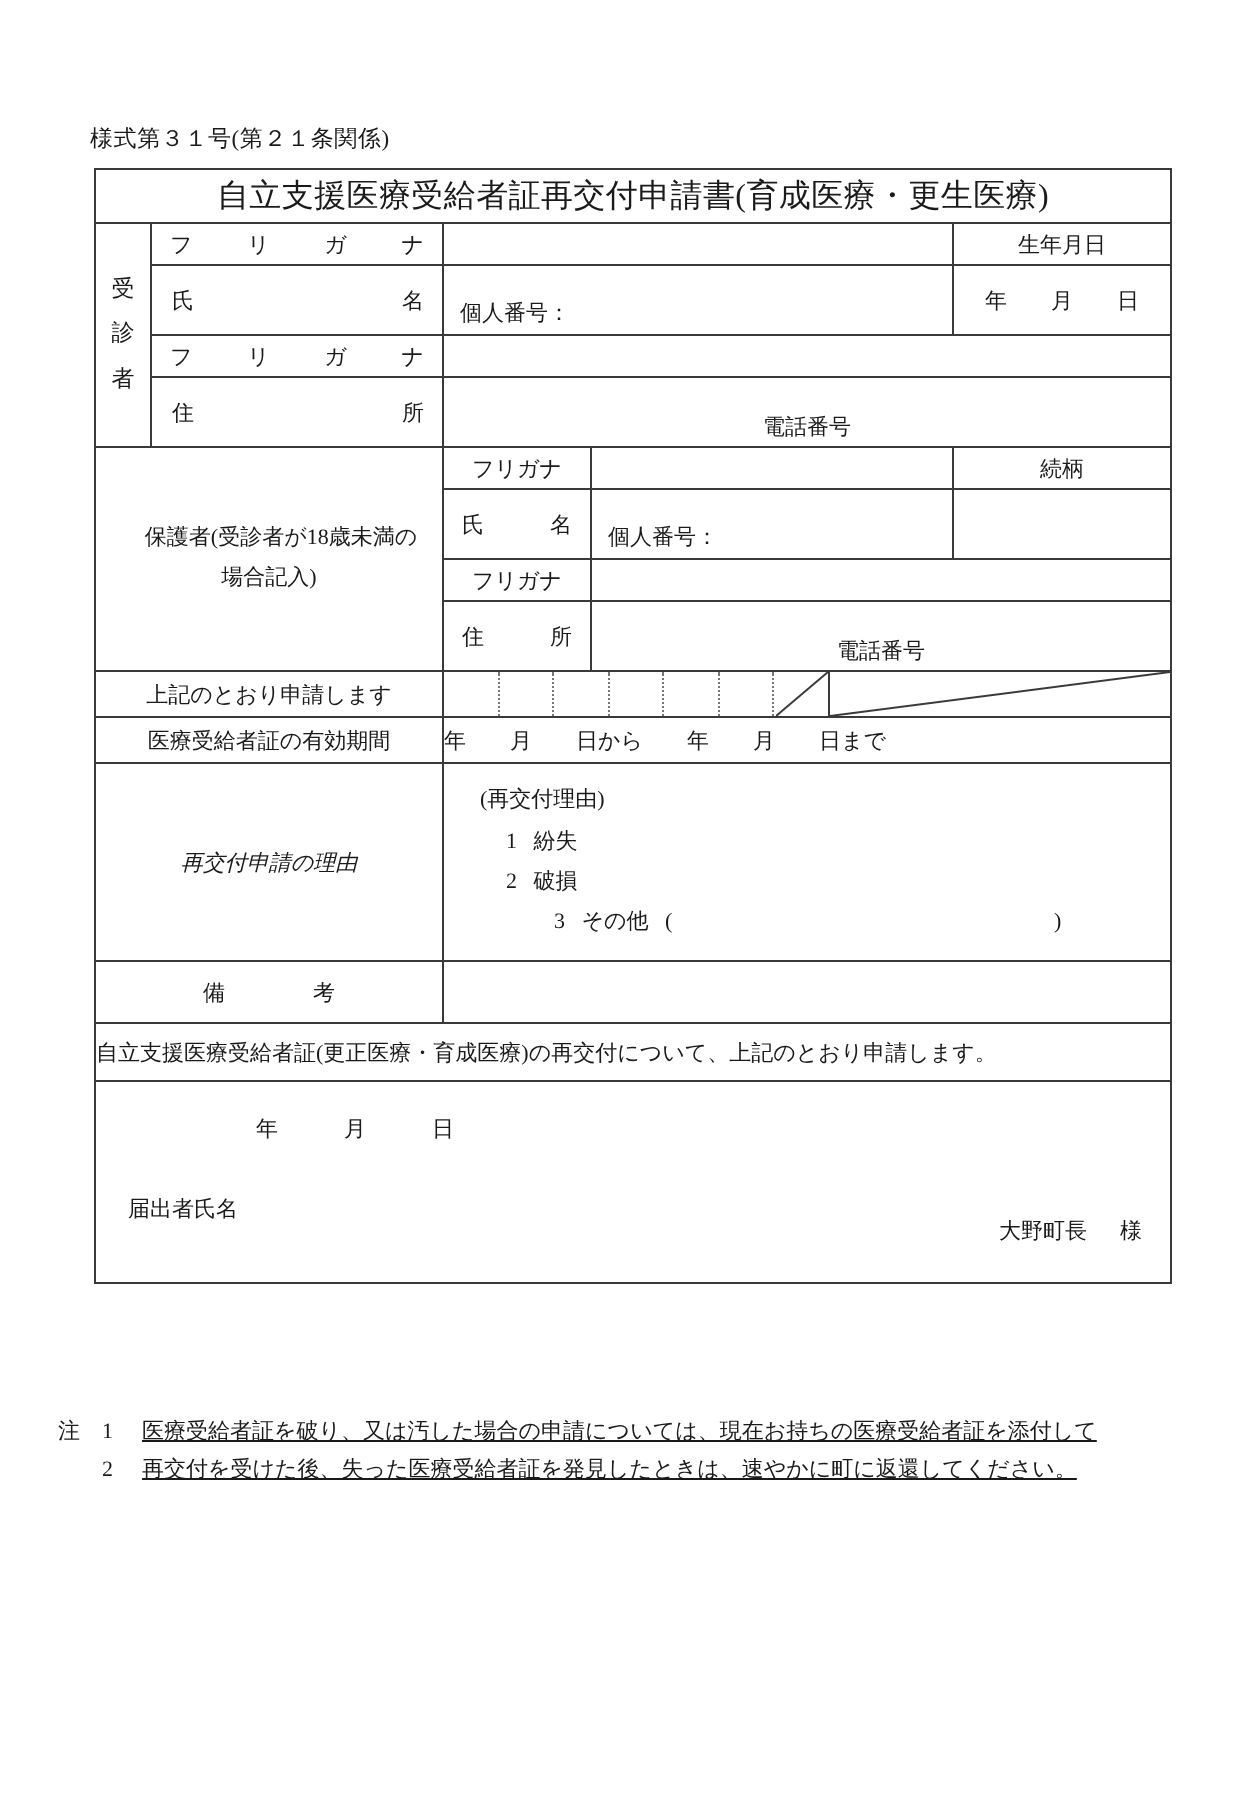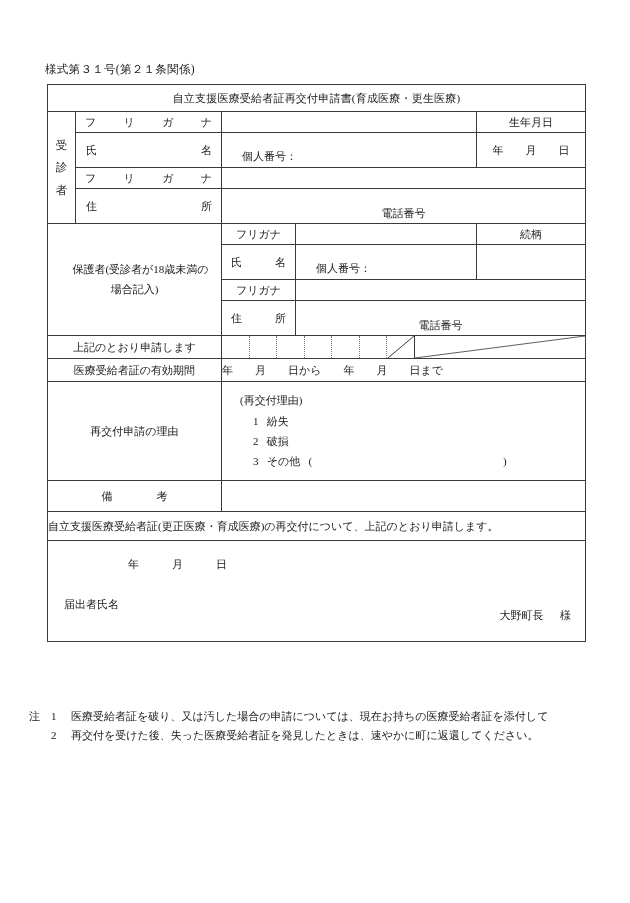--- a/index.html
+++ b/index.html
@@ -52,21 +52,21 @@
   }
 
   
   .c { text-align: center; }
   .l { text-align: center; }
   .pad-l { padding-left: 7px; }
 
   .title-cell {
     height: 26px;
     text-align: center;
-    font-size: 11px;
+    font-size: 16px;
     letter-spacing: 0.2px;
   }
 
   
   .vert-label {
     width: 28px;
     text-align: center;
     font-size: 11.5px;
     line-height: 1.95;
     padding: 2px 0;
@@ -87,21 +87,21 @@
     font-size: 11px;
   }
 
   .h-furi   { height: 20px; }
   .h-name   { height: 34px; }
   .h-addr   { height: 34px; }
   .h-dob-t  { height: 20px; }
   .h-dob-v  { height: 34px; }
   .mynumber-low {
     position: absolute;
-    left: 20px;
+    left: 8px;
     bottom: 3px;
     font-size: 11px;
   }
 
   .tel {
     position: absolute;
     left: 0;
     right: 0;
     bottom: 2px;
     text-align: center;
@@ -154,35 +154,36 @@
   .period-row { height: 22px; }
   .period-text {
     padding-left: 28px;
     font-size: 11px;
     white-space: pre;
   }
 
   .reason-label {
     font-size: 11px;
     text-align: center;
+    font-style: italic;
   }
   .reason-body {
     height: 98px;
     padding: 7px 0 0 0;
     vertical-align: top;
     font-size: 11px;
     line-height: 1.85;
   }
   .reason-body .rl { padding-left: 18px; }
   .reason-body .ri { padding-left: 31px; }
   .reason-body .ri-other {
     padding-left: 31px;
     display: flex;
   }
-  .reason-body .ri-other .oc { width: 250px; }
+  .reason-body .ri-other .oc { width: 250px; margin-left: 24px; }
 
   .remark-row { height: 30px; }
 
   .statement-cell {
     height: 28px;
     padding-left: 14px;
     font-size: 11px;
     text-align: left;
   }
 
@@ -215,21 +216,21 @@
     position: absolute;
     left: 29px;
     top: 707px;
     width: 575px;
     font-size: 11px;
     line-height: 1.72;
   }
   .note-row { display: flex; }
   .note-marker { width: 22px; flex: 0 0 22px; }
   .note-idx { width: 20px; flex: 0 0 20px; }
-  .note-text { flex: 1 1 auto; }
+  .note-text { flex: 1 1 auto; text-decoration: underline; }
   .note-cont { padding-left: 52px; }
 </style>
 </head>
 <body>
 
 <div class="page">
 
   <div class="form-no">様式第３１号(第２１条関係)</div>
 
   <table class="form-table">

